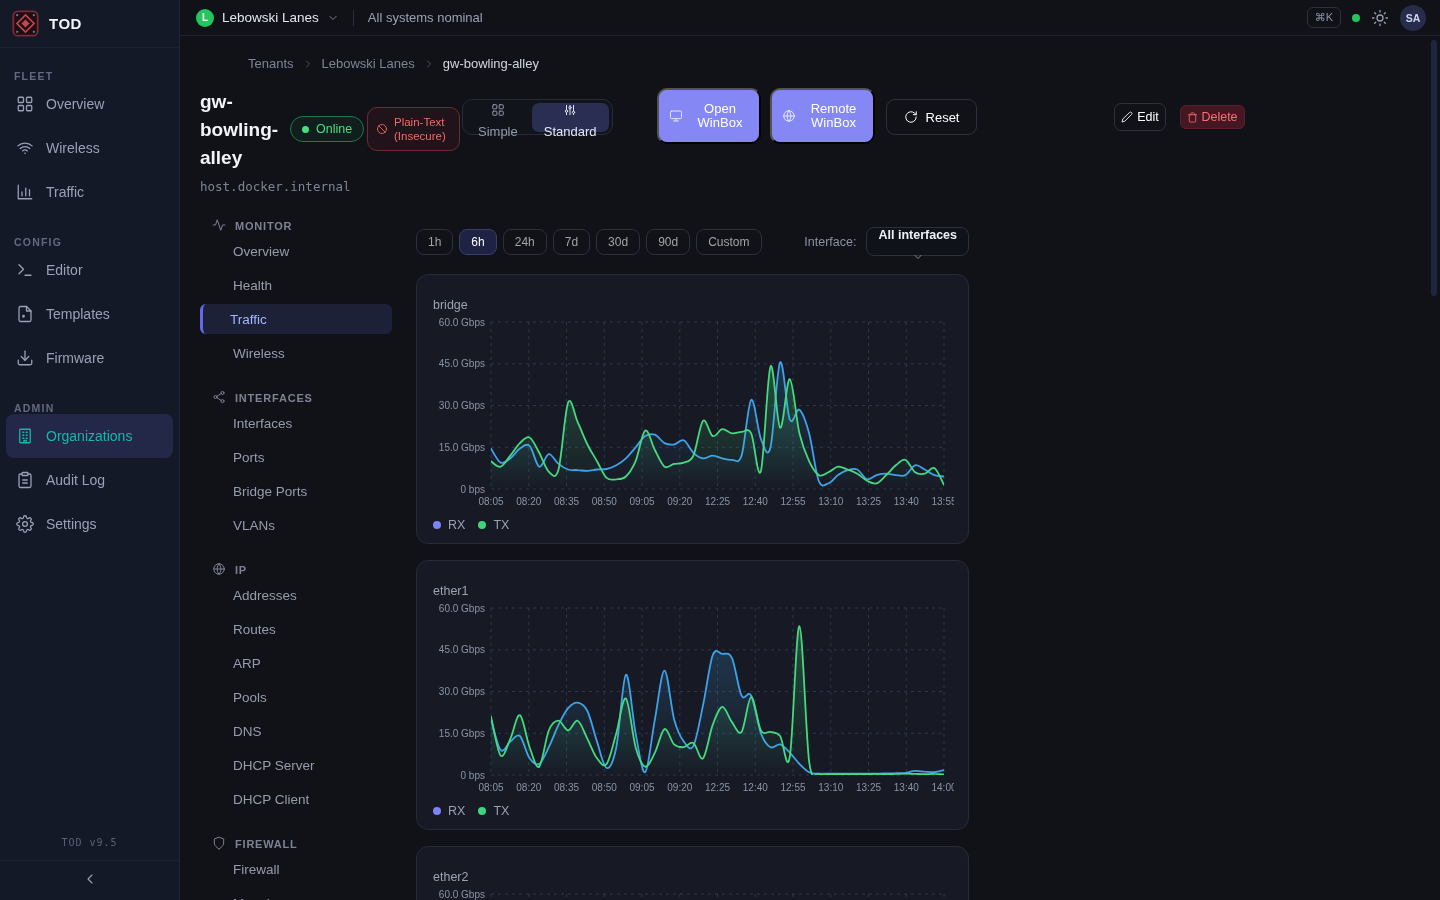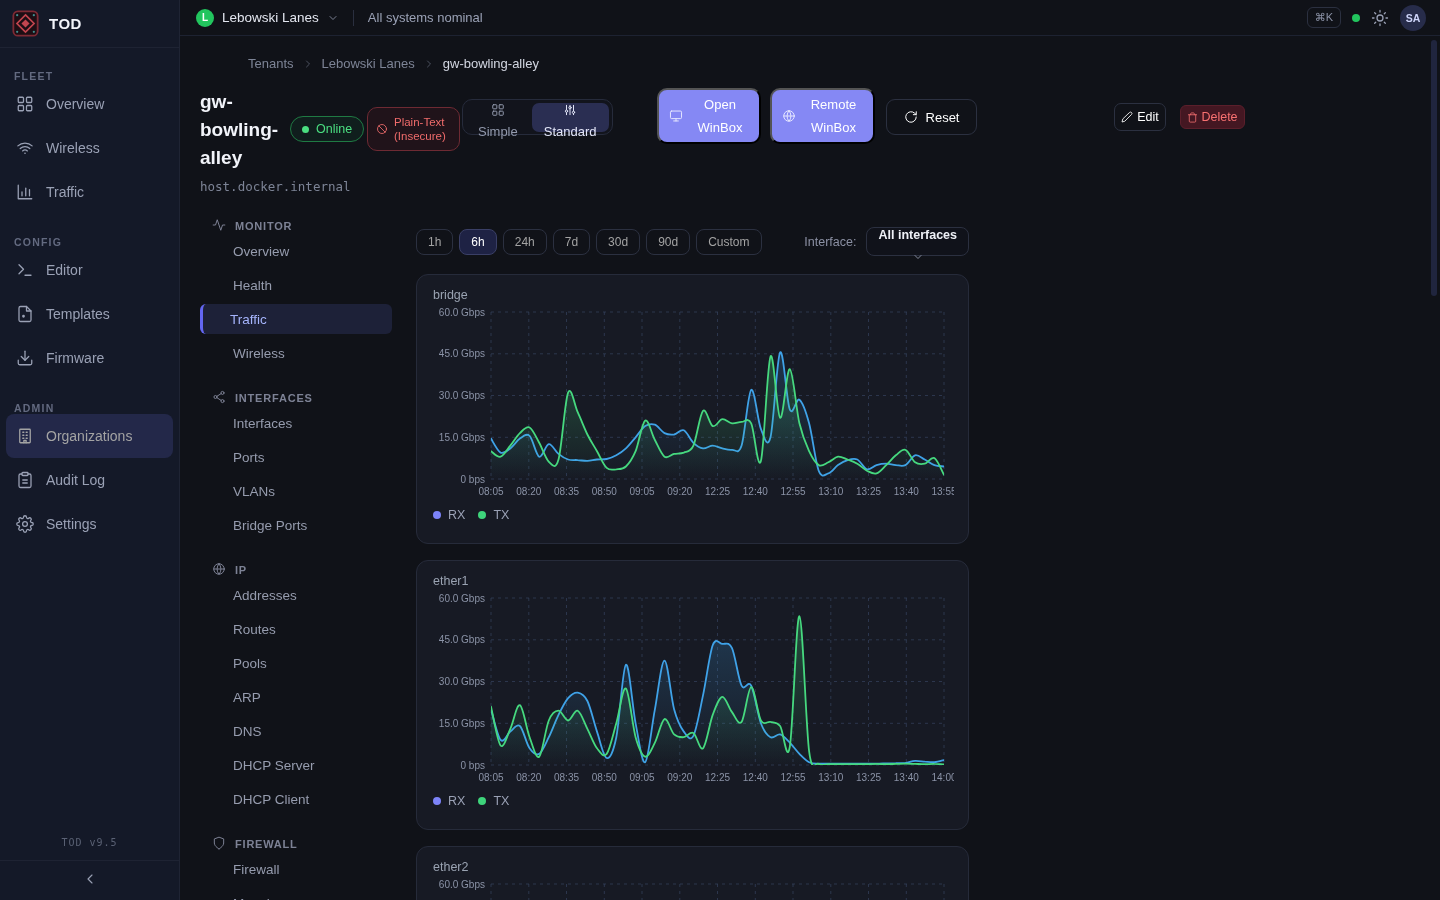--- a/index.html
+++ b/index.html
@@ -14,21 +14,21 @@
     border-bottom:1px solid #1e2333; }
   .logo-box { width:27px; height:27px; flex:0 0 27px; }
   .logo-box svg { width:27px; height:27px; display:block; }
   .brand-name { font-size:15px; font-weight:700; letter-spacing:.5px; color:#f2f4fa; }
   .side-label { padding:0 0 0 14px; margin-top:22px; font-size:10.5px; font-weight:700;
     letter-spacing:1.2px; color:#636a80; }
   .side-item { display:flex; align-items:center; gap:12px; height:44px; margin:0 6px;
     padding:0 10px; border-radius:8px; color:#9aa1b5; font-size:14px; cursor:pointer; }
   .side-item .ico { width:18px; height:18px; display:flex; }
   .side-item .ico svg { width:18px; height:18px; }
-  .side-item.active { background:#232849; color:#a3a3a3; }
+  .side-item.active { background:#232849; color:#14b8a6; }
   .sidebar-version { position:absolute; left:0; right:0; bottom:52px; text-align:center;
     font-family:"DejaVu Sans Mono", monospace; font-size:10px; color:#5a6174; letter-spacing:1px; }
   .collapse-row { position:absolute; left:0; right:0; bottom:0; height:40px;
     border-top:1px solid #1e2333; display:flex; align-items:center; justify-content:center;
     color:#9aa1b5; cursor:pointer; }
   .collapse-row svg { width:16px; height:16px; }
 
   
   .topbar { position:absolute; left:180px; top:0; right:0; height:36px;
     border-bottom:1px solid #1d2231; display:flex; align-items:center; padding:0 14px 0 16px; }
@@ -78,21 +78,21 @@
   .mode-seg { display:flex; align-items:center; gap:7px; height:29px; padding:0 12px;
     border-radius:7px; font-size:13px; color:#9299ac; cursor:pointer;flex-direction:column; }
   .mode-seg.active { background:#2a2e52; color:#e3e6f8; }
   .mode-seg .ico svg { width:14px; height:14px; display:block; }
 
   .btn { position:absolute; display:flex; align-items:center; justify-content:center;
     gap:8px; cursor:pointer; font-size:13px; }
   .btn .ico svg { display:block; }
   .btn-primary { background:#8588f4; color:#fff; border-radius:10px; width:104px; height:56px;
     top:52px; padding:0 10px; }
-  .btn-primary .lbl { text-align:center; line-height:23px; }
+  .btn-primary .lbl { text-align:center; line-height:14px; }
   .btn-primary .ico { color:#e6e7ff; } .btn-primary .ico svg { width:14px; height:14px; }
   #btn-open { left:477px; } #btn-remote { left:590px; width:105px; } #btn-ssh { left:808px; width:110px; }
   .btn-outline { border:1px solid #2b3040; border-radius:9px; background:transparent; color:#ffffff; }
   #btn-reset { left:706px; top:63px; width:91px; height:36px; }
   #btn-reset .ico svg { width:14px; height:14px; }
   #btn-edit { left:934px; top:67px; width:52px; height:28px; border-radius:7px; font-size:12.5px; gap:4px; }
   #btn-edit .ico svg { width:12px; height:12px; }
   #btn-delete { left:1000px; top:69px; width:65px; height:24px; background:#441722;
     border:1px solid #5b1f2b; border-radius:6px; color:#f87171; font-size:12.5px; gap:3px; }
   #btn-delete .ico svg { width:11px; height:11px; }
@@ -115,21 +115,21 @@
   .pill.active { background:#1e2244; border-color:#3a3f66; color:#fff; }
   .iface-group { position:absolute; right:0; top:0; display:flex; align-items:center; gap:10px; }
   .iface-label { font-size:12.5px; color:#8b90a3; }
   .iface-select { height:29px; display:flex; align-items:center; gap:9px; padding:0 11px;
     border:1px solid #2b3040; border-radius:8px; background:#10121a; font-size:12.5px;
     color:#eef0f6; font-weight:600; cursor:pointer;flex-direction:column; }
   .iface-select svg { width:12px; height:12px; color:#9aa1b5; }
 
   .cards { margin-top:18px; display:flex; flex-direction:column; gap:16px; }
   .card { width:553px; height:270px; background:#171a24; border:1px solid #262b3a;
-    border-radius:12px; padding:13px 16px; }
+    border-radius:12px; padding:23px 16px; }
   .card-title { font-size:12.5px; color:#9aa3b2; }
   .card svg.chart { display:block; margin-top:3px; }
   .legend { display:flex; align-items:flex-start; gap:13px; margin-top:5px; }
   .legend .li { display:flex; align-items:center; gap:7px; font-size:12.5px; color:#9aa1b5; }
   .legend .ldot { width:8px; height:8px; border-radius:50%; }
 
   .scroll-thumb { position:absolute; right:3px; top:4px; width:6px; height:256px;
     border-radius:3px; background:#20253e; }
 </style>
 </head>
@@ -415,36 +415,36 @@
               <circle cx="6" cy="12" r="2.6"></circle>
               <circle cx="18" cy="19" r="2.6"></circle>
               <line x1="8.4" y1="10.8" x2="15.6" y2="6.2"></line>
               <line x1="8.4" y1="13.2" x2="15.6" y2="17.8"></line>
             </svg>
           </span>
           <span>INTERFACES</span>
         </div>
         <div class="sub-item">Interfaces</div>
         <div class="sub-item">Ports</div>
+        <div class="sub-item">Bridge Ports</div>
         <div class="sub-item">VLANs</div>
-        <div class="sub-item">Bridge Ports</div>
         <div class="sub-section">
           <span class="ico">
             <svg viewBox="0 0 24 24" fill="none" stroke="currentColor" stroke-width="1.7" stroke-linecap="round" stroke-linejoin="round">
               <circle cx="12" cy="12" r="9"></circle>
               <line x1="3" y1="12" x2="21" y2="12"></line>
               <path d="M12 3a13.5 13.5 0 0 1 0 18a13.5 13.5 0 0 1 0-18z"></path>
             </svg>
           </span>
           <span>IP</span>
         </div>
         <div class="sub-item">Addresses</div>
         <div class="sub-item">Routes</div>
+        <div class="sub-item">ARP</div>
         <div class="sub-item">Pools</div>
-        <div class="sub-item">ARP</div>
         <div class="sub-item">DNS</div>
         <div class="sub-item">DHCP Server</div>
         <div class="sub-item">DHCP Client</div>
         <div class="sub-section">
           <span class="ico">
             <svg viewBox="0 0 24 24" fill="none" stroke="currentColor" stroke-width="1.7" stroke-linecap="round" stroke-linejoin="round">
               <path d="M12 22s8-4 8-10V5l-8-3-8 3v7c0 6 8 10 8 10z"></path>
             </svg>
           </span>
           <span>FIREWALL</span>

